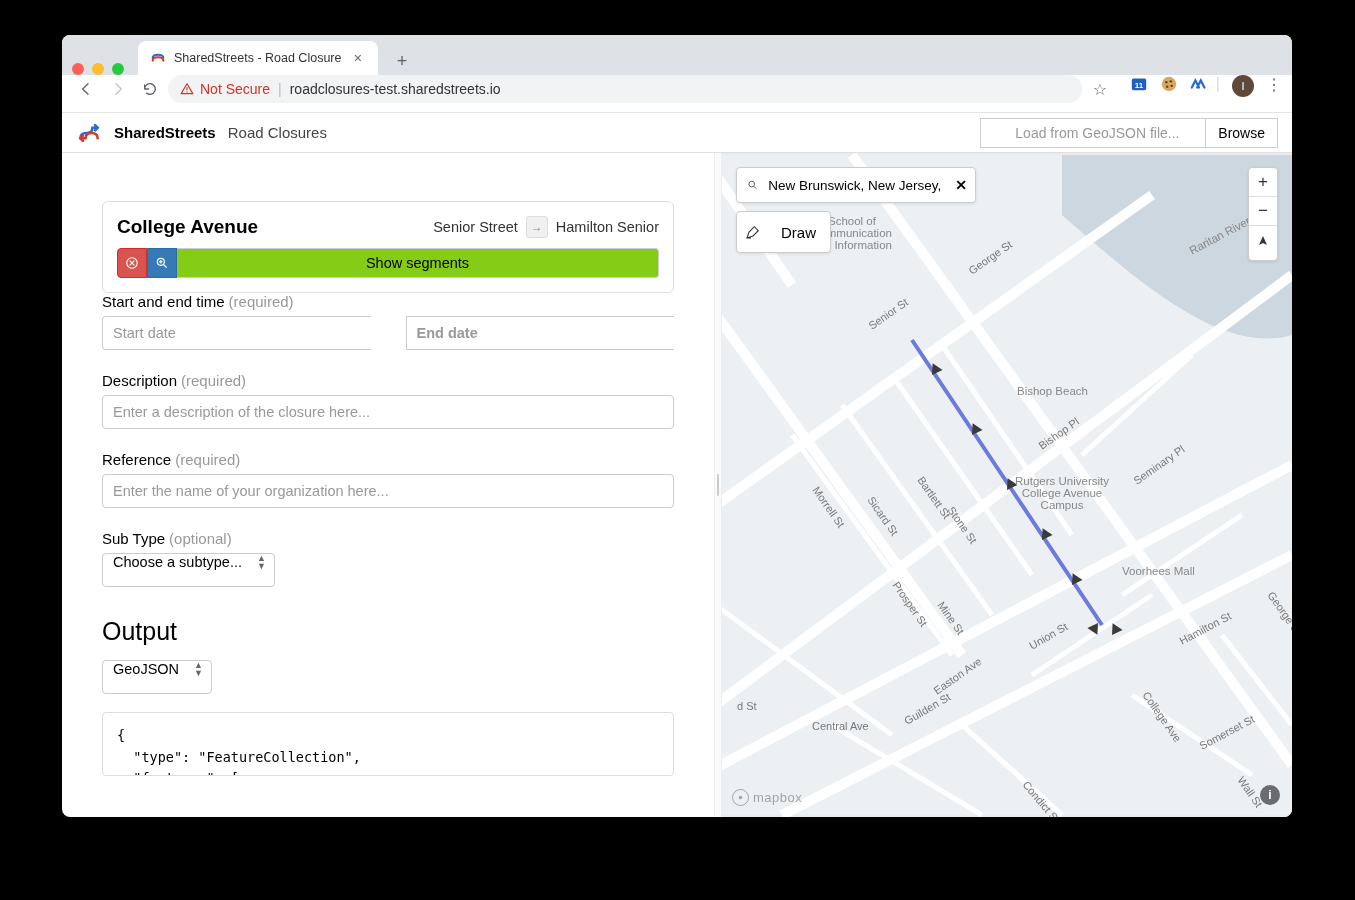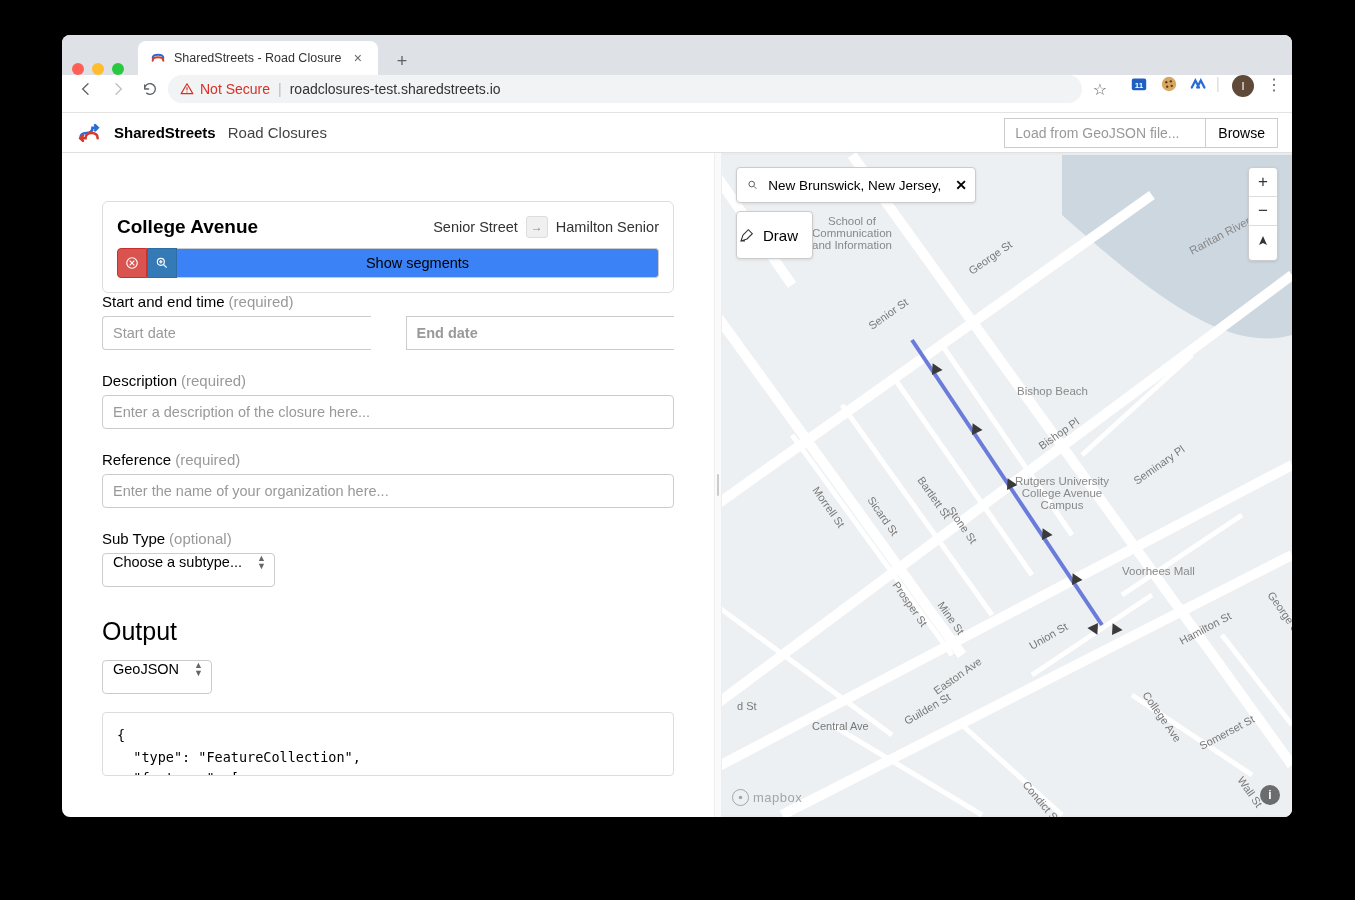--- a/index.html
+++ b/index.html
@@ -24,40 +24,40 @@
 .ext-icons { display:flex; align-items:center; gap:12px; margin-left:12px; }
 .ext-icon { width:18px; height:18px; display:flex; align-items:center; justify-content:center; }
 .avatar { width:22px; height:22px; border-radius:50%; background:#5f4a3a; color:#fff; display:flex; align-items:center; justify-content:center; font-size:11px; margin-left:8px;}
 .kebab { margin-left:8px; color:#5f6368; }
 
 .app-header { height: 40px; border-bottom: 1px solid #e0e0e0; display:flex; align-items:center; padding: 0 14px; font-size:15px; gap:12px; }
 .logo-ss { width:26px; height:22px; }
 .app-title { font-weight:700; color:#000; }
 .app-sub { color:#444; font-weight:400; }
 .header-spacer { flex:1; }
-.file-input-wrap { display:flex; align-items:flex-end; border:1px solid #ccc; border-radius:0; height:30px; overflow:hidden; }
+.file-input-wrap { display:flex; align-items:flex-end; border:1px solid #ccc; border-radius:0; height:30px; overflow:hidden;padding-left:24px; }
 .file-input-wrap input { border:none; height:100%; padding:0 10px; width:200px; font-size:14px; outline:none; }
 .file-input-wrap button { height:100%; border:none; border-left:1px solid #ccc; background:#fff; padding:0 12px; font-size:14px; cursor:pointer;}
 
 .content { flex:1; display:flex; overflow:hidden; }
 .left-panel { width: 652px; overflow-y:auto; padding: 48px 40px 0 40px; position:relative;}
 .gutter { width:8px; background:#fafafa; border-left:1px solid #eee; border-right:1px solid #eee; cursor:col-resize; display:flex; align-items:center; justify-content:center;}
 .gutter::after { content:""; width:2px; height:22px; background:#ccc; border-radius:2px;}
 .right-panel { flex:1; position:relative; background:#e9ecef; }
 
 .street-card { border:1px solid #ddd; border-radius:6px; padding: 14px 14px 14px 14px; }
 .street-head { display:flex; align-items:center; margin-bottom:10px;}
 .street-name { font-size:19px; font-weight:600; }
 .street-path { margin-left:auto; display:flex; align-items:center; gap:8px; font-size:14.5px; color:#333;}
 .arrow-box { width:22px; height:22px; background:#f0f0f0; border:1px solid #ddd; border-radius:3px; display:flex; align-items:center; justify-content:center; color:#888; font-size:12px;}
 .btn-row { display:flex; }
 .icon-btn { width:30px; height:30px; display:flex; align-items:center; justify-content:center; color:#fff; font-size:14px;}
 .icon-btn.delete { background:#d9534f; border-radius:4px 0 0 4px; border:1px solid #c9302c;}
 .icon-btn.zoom { background:#337ab7; border:1px solid #2e6da4;}
-.show-segments { flex:1; height:30px; border:1px solid #ccc; border-left:none; border-radius:0 4px 4px 0; background:#3b82f6; font-size:14.5px; cursor:pointer;}
+.show-segments { flex:1; height:30px; border:1px solid #ccc; border-left:none; border-radius:0 4px 4px 0; background:#84cc16; font-size:14.5px; cursor:pointer;}
 
 .form-group { }
 .form-group + .form-group { margin-top: 22px; }
 .form-label { font-size:15px; margin-bottom:6px; display:block; color:#000;}
 .form-label .req { color:#999; margin-left:4px;}
 .date-row { display:flex;gap:35px; }
 .date-row input { flex:1; height:34px; border:1px solid #ccc; padding:0 10px; font-size:14.5px;}
 .date-row input:first-child { border-radius:4px 0 0 4px; border-right:none;}
 .date-row input:nth-child(2) { border-right:none;font-weight:bold; }
 .tz-select { width:160px; height:34px; border:1px solid #ccc; border-radius:0 4px 4px 0; background:#fff; padding:0 24px 0 10px; font-size:14.5px; cursor:pointer; display:flex; align-items:center; position:relative; margin-left:8px;}
@@ -68,21 +68,21 @@
 
 .output-heading { font-size:25px; font-weight:400; margin-top:30px; margin-bottom:14px;}
 .code-box { border:1px solid #ddd; border-radius:4px; padding:12px 14px; font-family: Menlo, Consolas, monospace; font-size:13.5px; white-space:pre; line-height:1.6; height:64px; overflow:hidden; margin-top:18px;}
 
 .left-panel::-webkit-scrollbar { width:0; }
 
 .map-svg { position:absolute; inset:0; width:100%; height:100%; }
 .map-search { position:absolute; top:14px; left:14px; width:240px; height:36px; background:#fff; border:1px solid #ccc; border-radius:4px; display:flex; align-items:center; padding:0 8px 0 10px; gap:10px; box-shadow:0 1px 3px rgba(0,0,0,.1);}
 .map-search input { flex:1; border:none; outline:none; font-size:13.5px; }
 .map-search .xclose { font-size:14px; font-weight:700; cursor:pointer;}
-.draw-btn { position:absolute; top:58px; left:14px; height:48px; background:#fff; border:1px solid #ccc; border-radius:4px; padding:0 14px 0 2px; display:flex; align-items:center; gap:8px; font-size:15px; cursor:pointer; box-shadow:0 1px 3px rgba(0,0,0,.1);}
+.draw-btn { position:absolute; top:58px; left:14px; height:42px; background:#fff; border:1px solid #ccc; border-radius:4px; padding:0 14px 0 8px; display:flex; align-items:center; gap:20px; font-size:15px; cursor:pointer; box-shadow:0 1px 3px rgba(0,0,0,.1);}
 .zoom-ctrl { position:absolute; top:14px; right:14px; width:30px; background:#fff; border:1px solid #ccc; border-radius:4px; box-shadow:0 1px 3px rgba(0,0,0,.1); overflow:hidden;}
 .zoom-ctrl div { height:29px; display:flex; align-items:center; justify-content:center; border-bottom:1px solid #ddd; cursor:pointer; font-size:17px; color:#333;}
 .zoom-ctrl div:last-child { border-bottom:none; height:34px;}
 .info-btn { position:absolute; bottom:12px; right:12px; width:20px; height:20px; border-radius:50%; background:rgba(0,0,0,.55); color:#fff; display:flex; align-items:center; justify-content:center; font-size:12px; font-weight:700; cursor:pointer;}
 .mapbox-logo { position:absolute; bottom:10px; left:10px; height:19px; opacity:.55; display:flex; align-items:center; gap:4px; font-size:13px; color:#666; letter-spacing:.5px;}
 .mapbox-logo .mbicon { width:17px; height:17px; border:1.8px solid #666; border-radius:50%; display:flex; align-items:center; justify-content:center;}
 
 .road-label { font-family: -apple-system, Arial, sans-serif; font-size:11px; fill:#787878; }
 .poi-label { font-family: -apple-system, Arial, sans-serif; font-size:11.5px; fill:#888; }
 input::placeholder { color:#999; }

